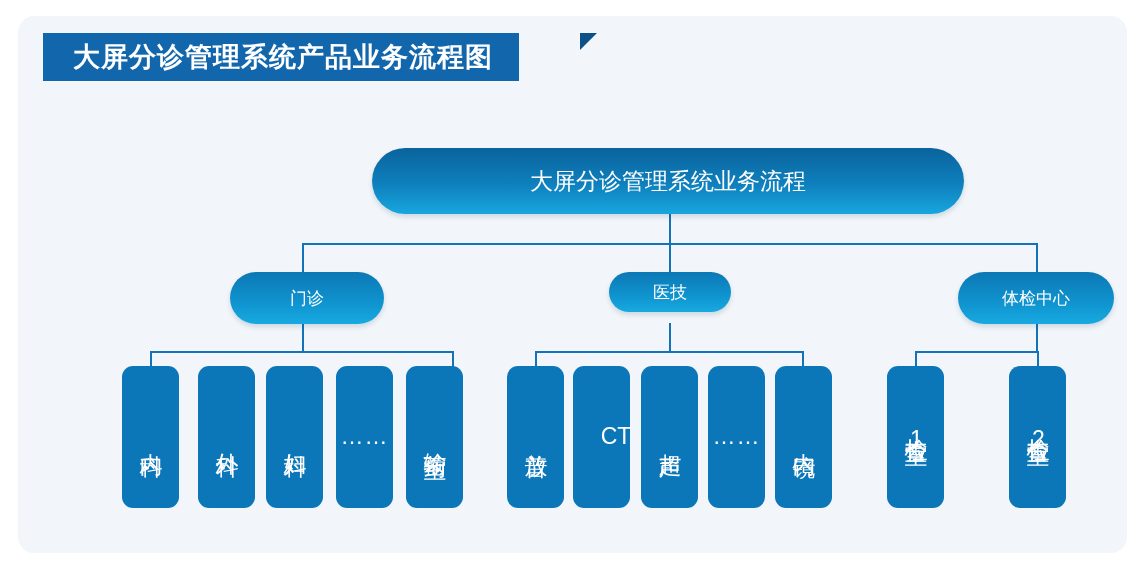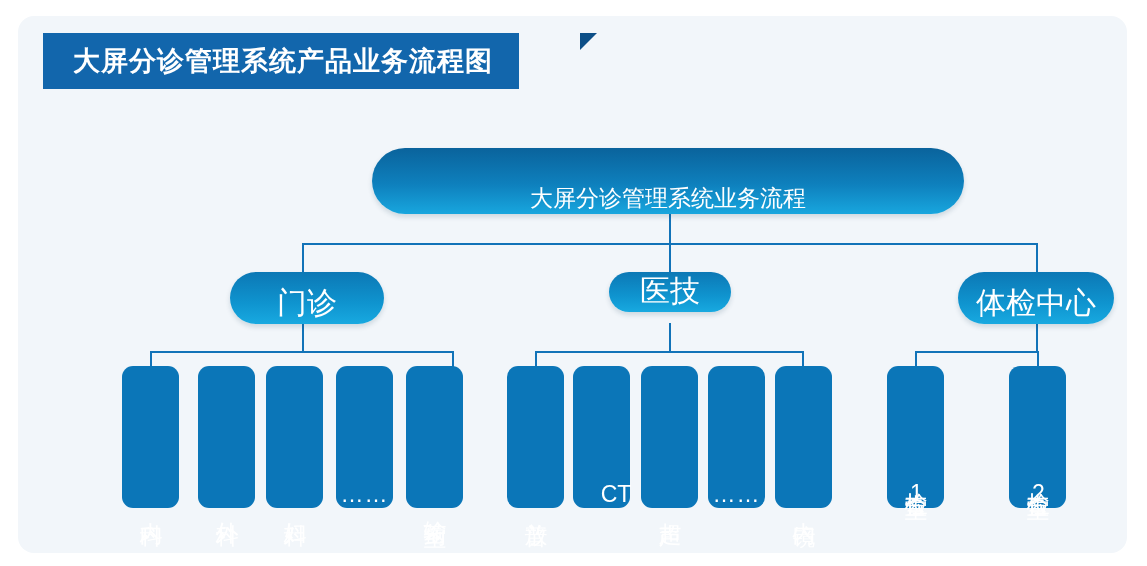--- a/index.html
+++ b/index.html
@@ -23,21 +23,21 @@
     height: 537px;
     background: #f2f6fa;
     border-radius: 16px;
   }
 
   
   #banner {
     position: absolute;
     left: 43px;
     top: 33px;
-    height: 56px;
+    height: 48px;
     padding: 0 26px 0 30px;
     display: flex;
     align-items: center;
     background: #1266ac;
     color: #ffffff;
     font-size: 27px;
     font-weight: bold;
     letter-spacing: 1px;
     white-space: nowrap;
   }
@@ -67,38 +67,38 @@
     position: absolute;
     background: #1273b8;
   }
   .line.v { width: 2px; }
   .line.h { height: 2px; }
 
   
   .node {
     position: absolute;
     display: flex;
-    align-items: flex-end;
+    align-items: center;
     justify-content: center;
     color: #ffffff;
     box-sizing: border-box;
     text-align: center;
   }
 
   .node.root {
     background: linear-gradient(to bottom, #0a639c 0%, #0e80bd 55%, #18a6de 100%);
     border-radius: 34px;
     font-size: 23px;
     box-shadow: 0 3px 5px rgba(20,60,90,0.16);
   }
 
   .node.branch {
     background: linear-gradient(to bottom, #0c78b5 0%, #0f94cf 60%, #18a9e0 100%);
     border-radius: 30px;
-    font-size: 30px;
+    font-size: 17px;
     box-shadow: 0 3px 5px rgba(20,60,90,0.16);
   }
 
   .node.leaf {
     background: #0b76b8;
     border-radius: 11px;
     font-size: 23px;
     line-height: 1.12;
   }
 

